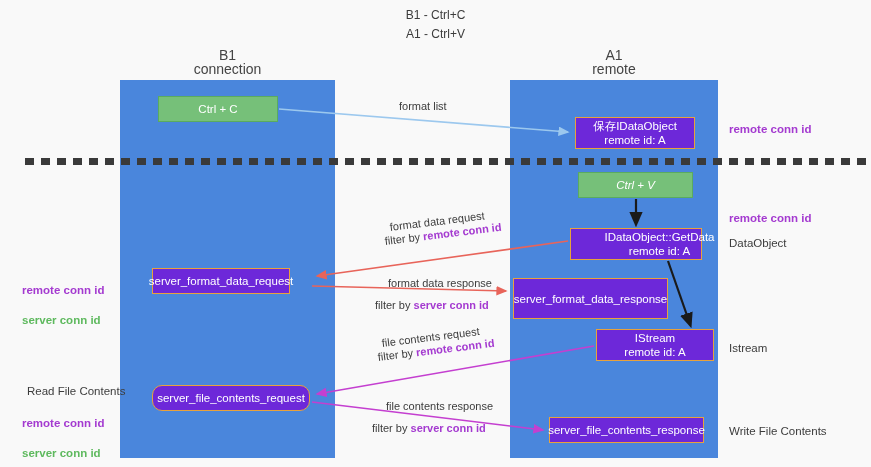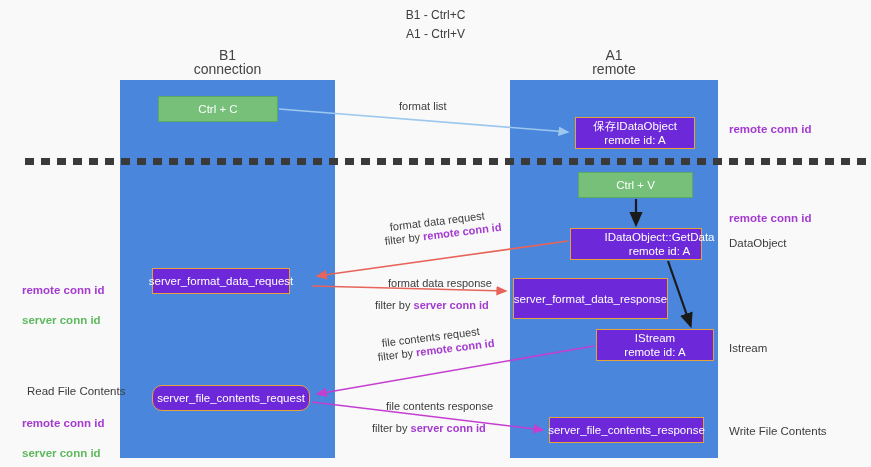--- a/index.html
+++ b/index.html
@@ -85,21 +85,21 @@
     background: #76c079;
     border: 1px solid #5aab5f;
   }
   .node.orange {
     background: #6d28d9;
     border: 1px solid #e8a23c;
   }
 
   #node-ctrl-c      { left: 158px; top: 96px;  width: 120px; height: 26px; }
   #node-idataobject { left: 575px; top: 117px; width: 120px; height: 32px; }
-  #node-ctrl-v      { left: 578px; top: 172px; width: 115px; height: 26px; }
+  #node-ctrl-v      { left: 578px; top: 172px; width: 115px; height: 26px; font-style: italic; }
   #node-getdata     { left: 570px; top: 228px; width: 132px; height: 32px; padding-left: 47px; }
   #node-fmt-resp    { left: 513px; top: 278px; width: 155px; height: 41px; }
   #node-fmt-req     { left: 152px; top: 268px; width: 138px; height: 26px; }
   #node-istream     { left: 596px; top: 329px; width: 118px; height: 32px; }
   #node-file-req    { left: 152px; top: 385px; width: 158px; height: 26px; border-radius: 10px; }
   #node-file-resp   { left: 549px; top: 417px; width: 155px; height: 26px; }
 
   
   .side-label {
     position: absolute;

